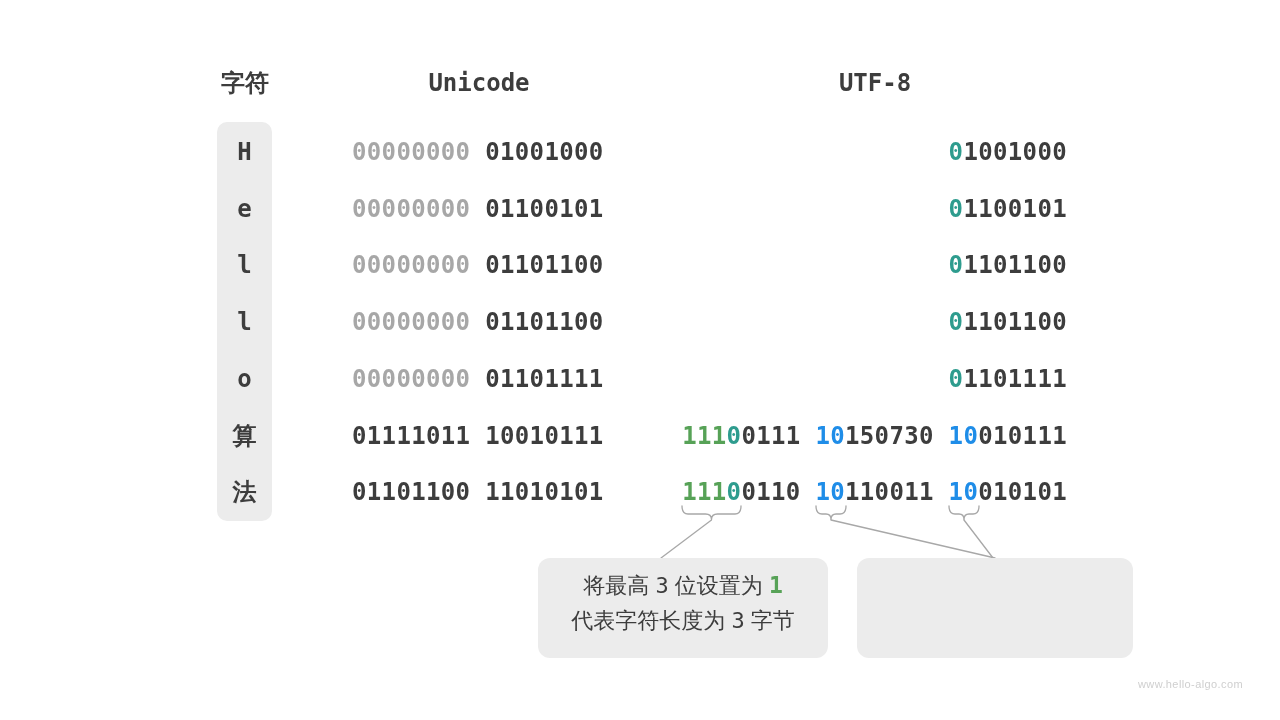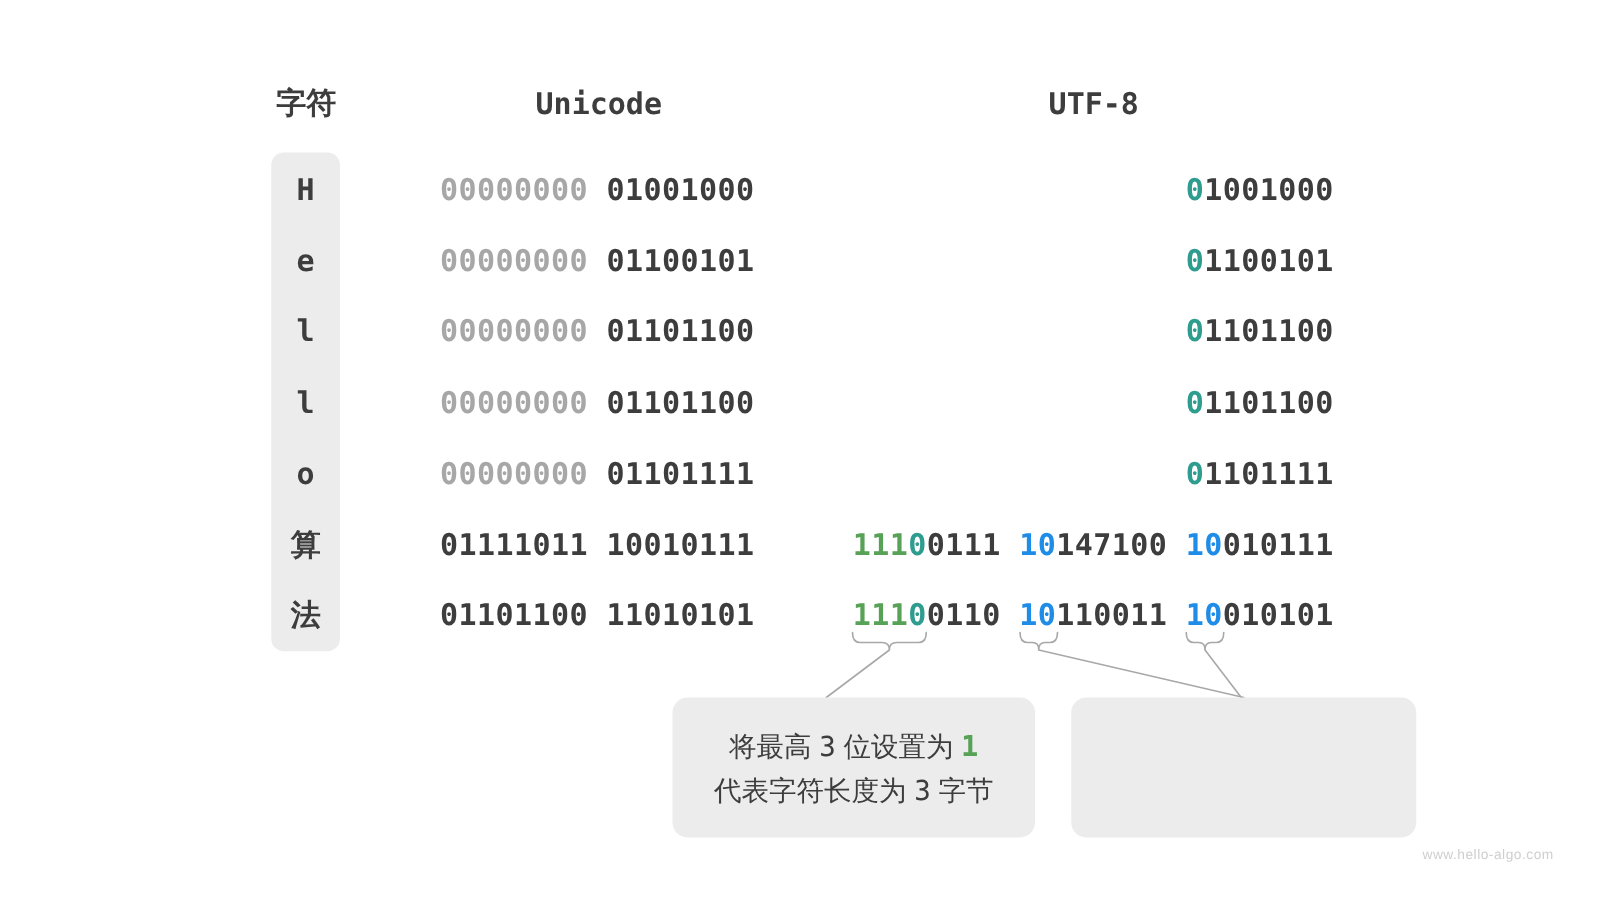--- a/index.html
+++ b/index.html
@@ -76,21 +76,21 @@
     stroke-linecap: round;
     stroke-linejoin: round;
   }
 
   .note {
     position: absolute;
     top: 558px;
     height: 90px;
     background: var(--box_bg, #ececec);
     border-radius: 12px;
-    padding-top: 22px;
+    padding-top: 10px;
     box-sizing: content-box;
   }
   .note1 { left: 538px; width: 290px; }
   .note2 { left: 857px; width: 276px; }
   .note-line {
     height: 35px; line-height: 35px;
     text-align: center;
     font-size: 22px;
     color: var(--dark);
     white-space: pre;
@@ -136,21 +136,21 @@
       <div class="bin bin-unicode" style="top: 250px;"><span class="seg-muted">00000000</span><span class="seg-dark"> 01101100</span></div>
       <div class="bin bin-utf8" style="top: 250px;"><span class="seg-teal">0</span><span class="seg-dark">1101100</span></div>
       <div class="char-cell" style="top: 307px;">l</div>
       <div class="bin bin-unicode" style="top: 307px;"><span class="seg-muted">00000000</span><span class="seg-dark"> 01101100</span></div>
       <div class="bin bin-utf8" style="top: 307px;"><span class="seg-teal">0</span><span class="seg-dark">1101100</span></div>
       <div class="char-cell" style="top: 364px;">o</div>
       <div class="bin bin-unicode" style="top: 364px;"><span class="seg-muted">00000000</span><span class="seg-dark"> 01101111</span></div>
       <div class="bin bin-utf8" style="top: 364px;"><span class="seg-teal">0</span><span class="seg-dark">1101111</span></div>
       <div class="char-cell" style="top: 421px;">算</div>
       <div class="bin bin-unicode" style="top: 421px;"><span class="seg-dark">01111011 10010111</span></div>
-      <div class="bin bin-utf8" style="top: 421px;"><span class="seg-green">111</span><span class="seg-teal">0</span><span class="seg-dark">0111 </span><span class="seg-blue">10</span><span class="seg-dark">147100 </span><span class="seg-blue">10</span><span class="seg-dark">010111</span></div>
+      <div class="bin bin-utf8" style="top: 421px;"><span class="seg-green">111</span><span class="seg-teal">0</span><span class="seg-dark">0111 </span><span class="seg-blue">10</span><span class="seg-dark">150730 </span><span class="seg-blue">10</span><span class="seg-dark">010111</span></div>
       <div class="char-cell" style="top: 477px;">法</div>
       <div class="bin bin-unicode" style="top: 477px;"><span class="seg-dark">01101100 11010101</span></div>
       <div class="bin bin-utf8" style="top: 477px;"><span class="seg-green">111</span><span class="seg-teal">0</span><span class="seg-dark">0110 </span><span class="seg-blue">10</span><span class="seg-dark">110011 </span><span class="seg-blue">10</span><span class="seg-dark">010101</span></div>
     </div>
 
   <svg class="overlay" width="1280" height="720" viewBox="0 0 1280 720">
     <path d="M682,506 C682,511 683.5,514 688,514 L705.5,514 C709.5,514 711.5,516 711.5,519.5 C711.5,516 713.5,514 717.5,514 L735,514 C739.5,514 741,511 741,506"></path>
     <path d="M816,506 C816,511 817.5,514 822,514 L826,514 C829,514 831,516 831,519.5 C831,516 833,514 836,514 L840,514 C844.5,514 846,511 846,506"></path>
     <path d="M949,506 C949,511 950.5,514 955,514 L959,514 C962,514 964,516 964,519.5 C964,516 966,514 969,514 L973,514 C977.5,514 979,511 979,506"></path>
     <path d="M711.5,520 L661,558"></path>

